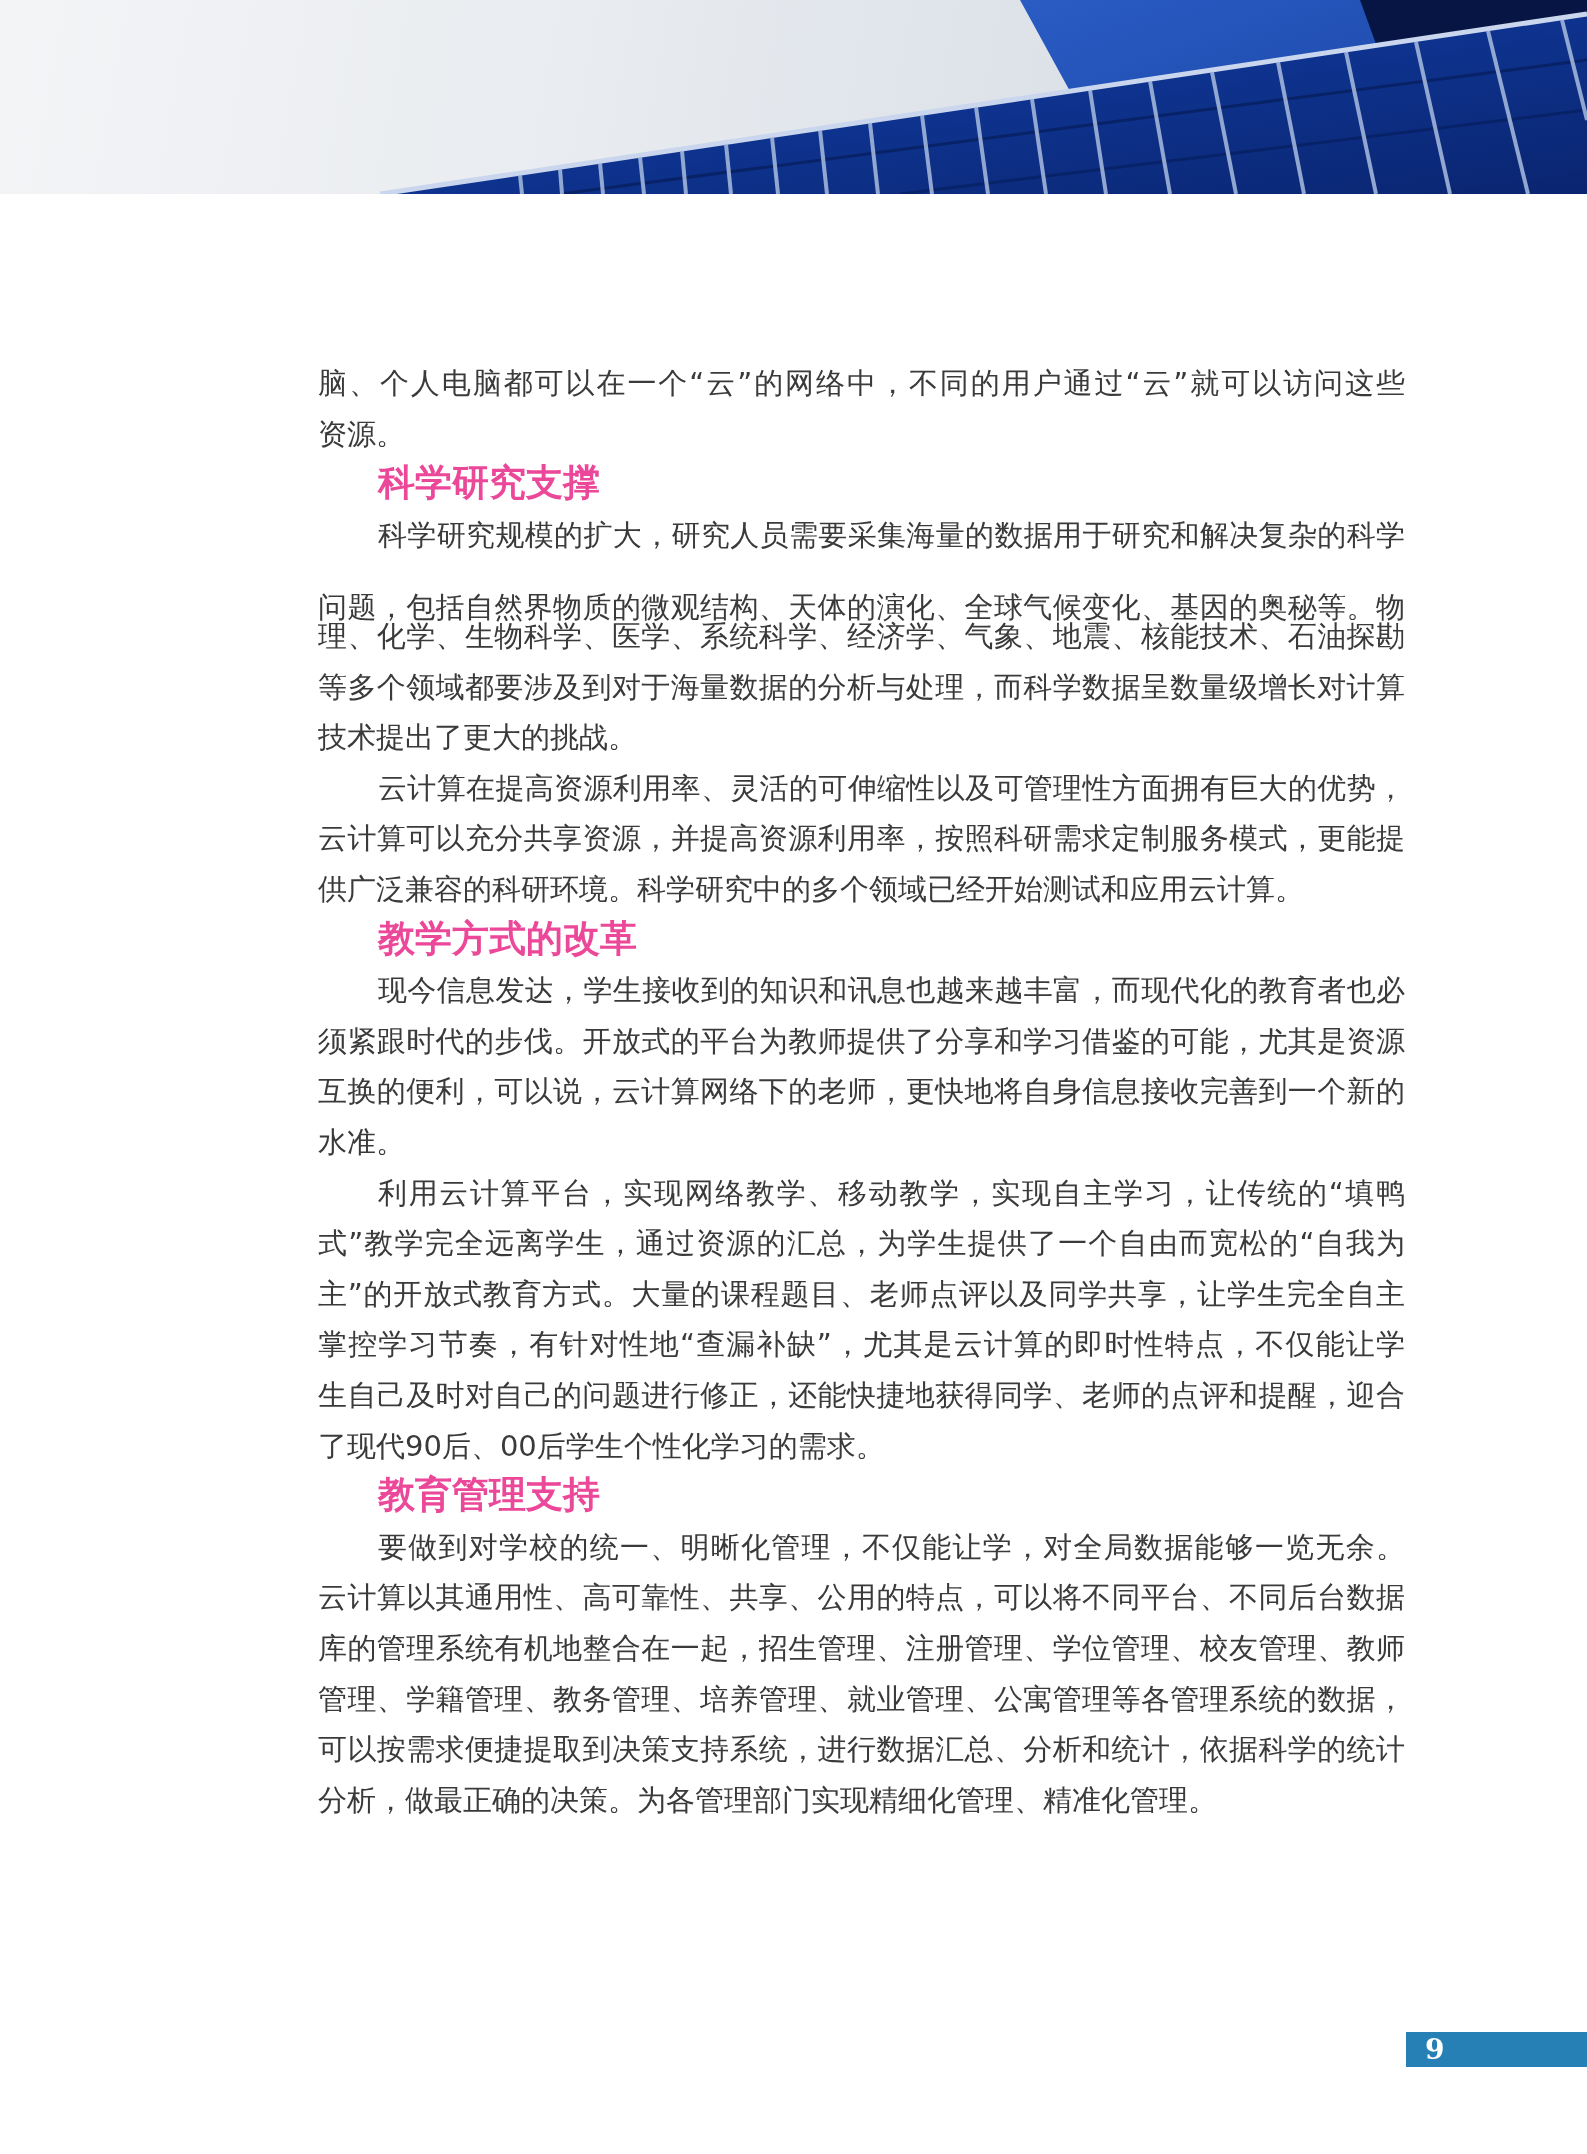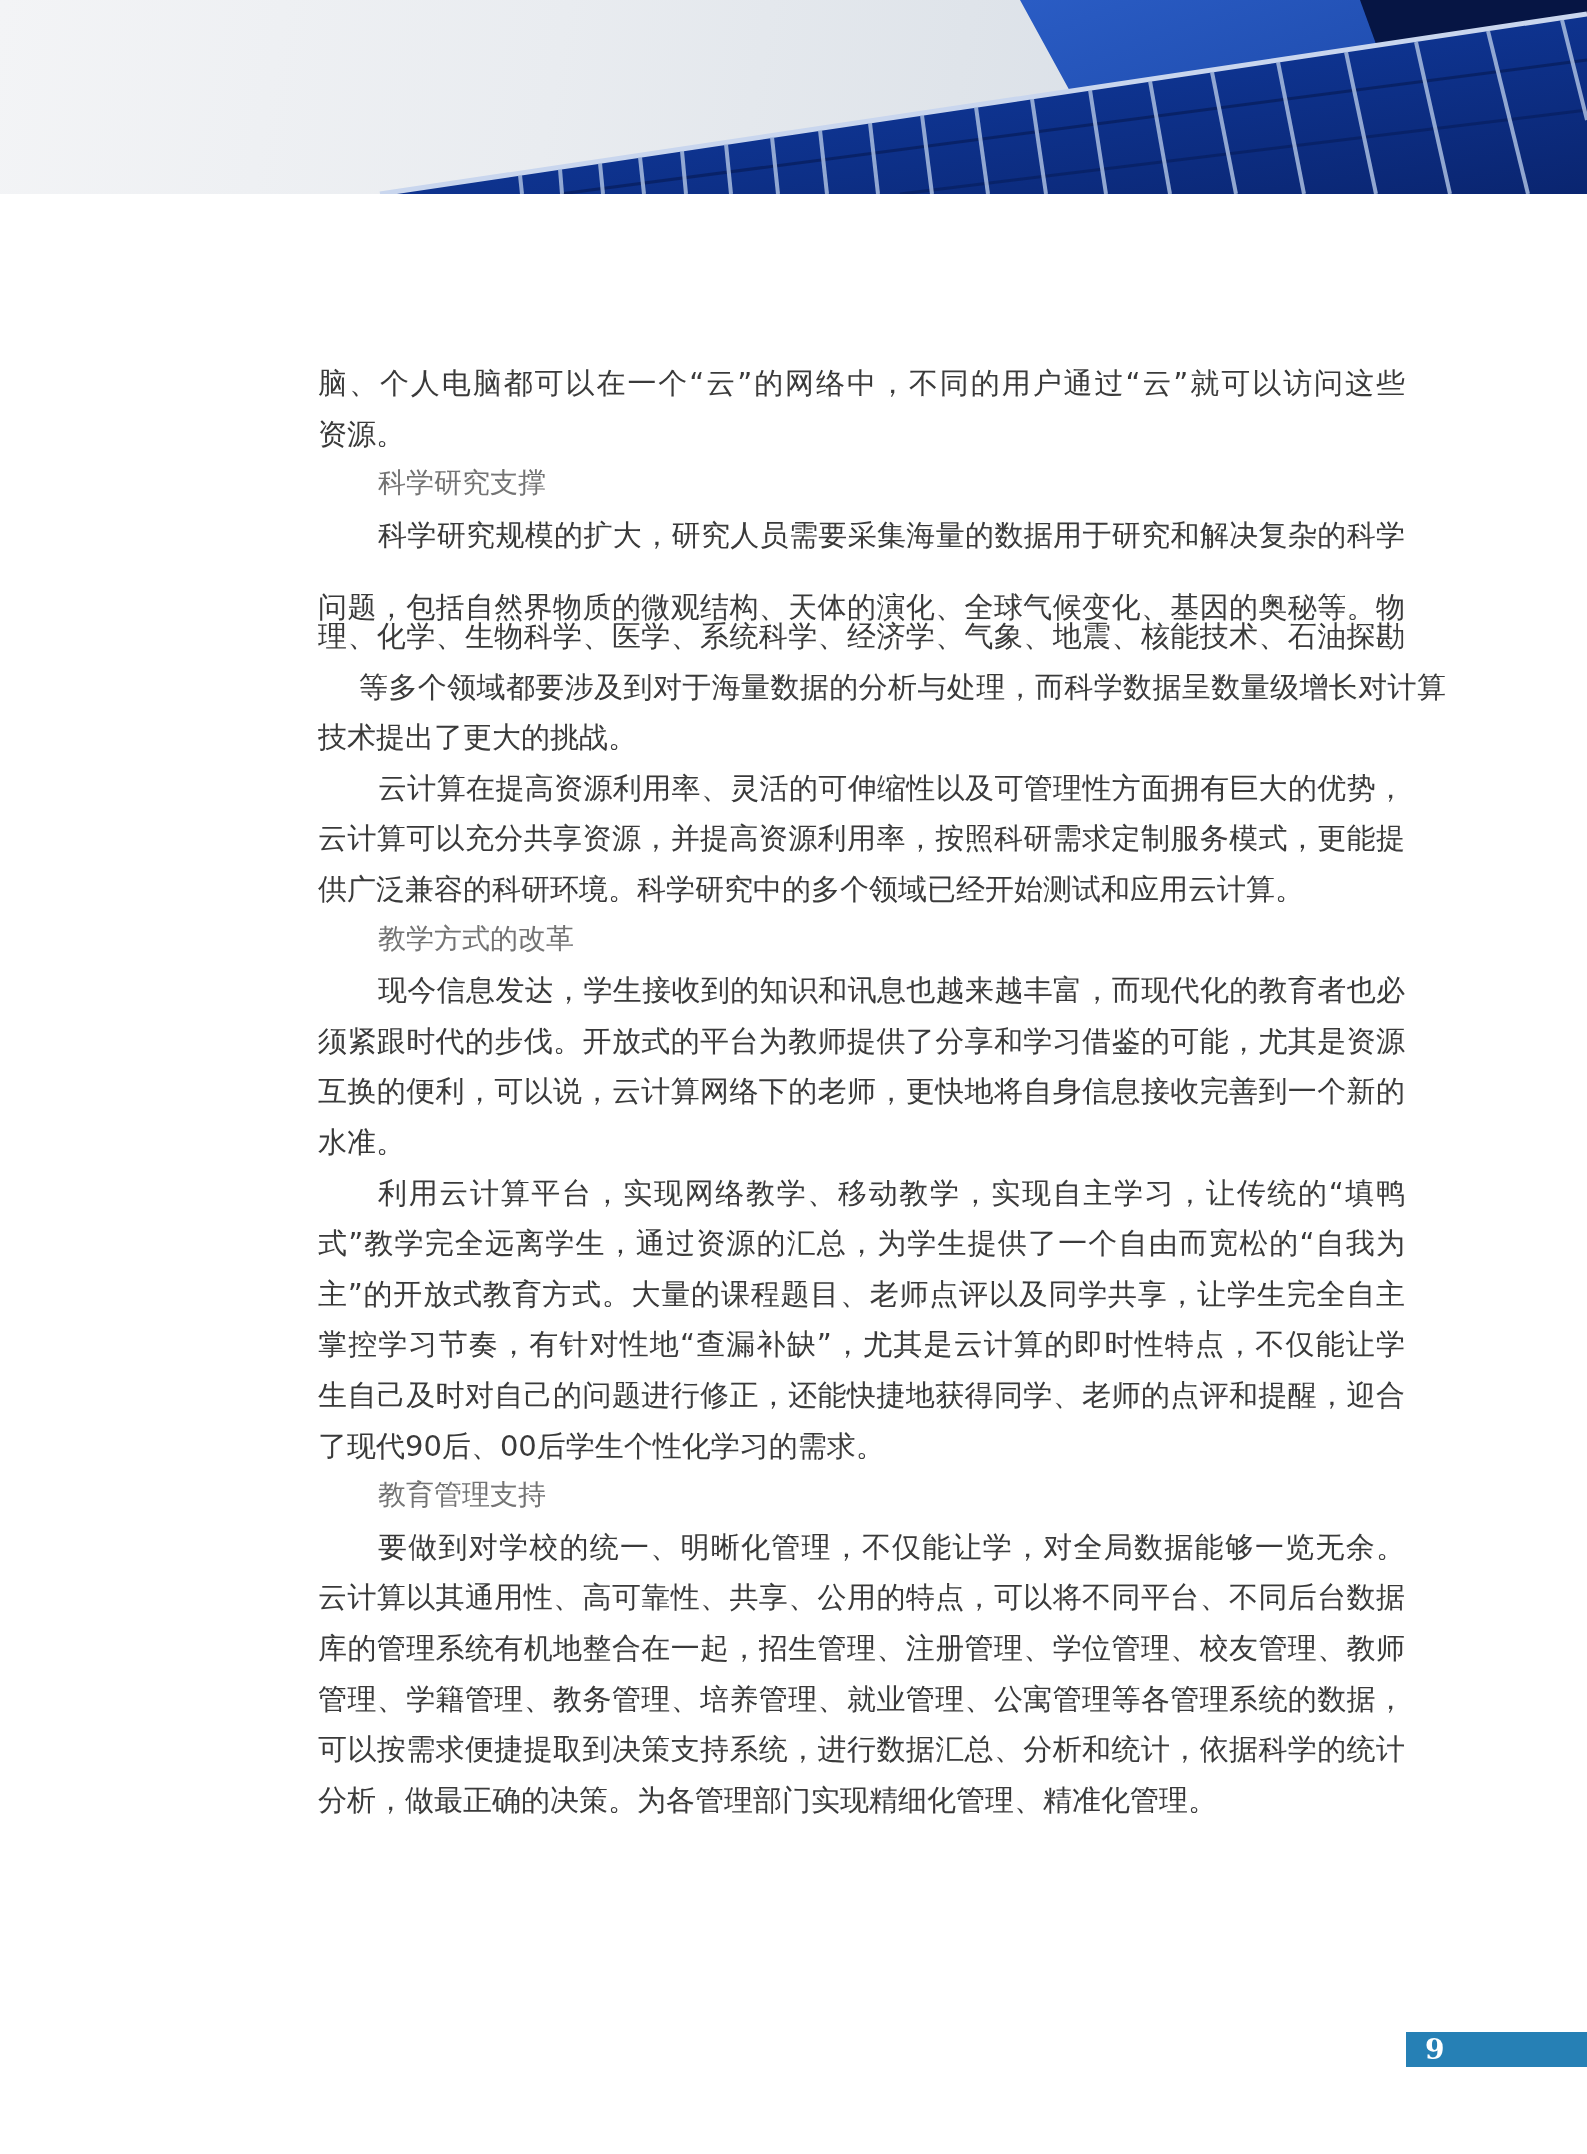--- a/index.html
+++ b/index.html
@@ -60,23 +60,23 @@
     .line.last {
       text-align-last: left;
     }
     .line.indent {
       left: 60px;
       width: 1027px;
     }
     .line.heading {
       left: 60px;
       width: auto;
-      font-size: 28px;
-      font-weight: normal;
-      color: #737373;
+      font-size: 37px;
+      font-weight: bold;
+      color: #ec4899;
       text-align-last: left;
     }
     
     .page-number-box {
       position: absolute;
       left: 1406px;
       top: 2032px;
       width: 181px;
       height: 35px;
       background: #2680b5;
@@ -145,21 +145,21 @@
   </svg>
 </div>
 
 <div class="content" id="content">
     <div class="line" style="top: 361px;">脑、个人电脑都可以在一个“云”的网络中，不同的用户通过“云”就可以访问这些</div>
     <div class="line last" style="top: 411.6px;">资源。</div>
     <div class="line heading" style="top: 461.2px;">科学研究支撑</div>
     <div class="line indent" style="top: 512.8px;">科学研究规模的扩大，研究人员需要采集海量的数据用于研究和解决复杂的科学</div>
     <div class="line" style="top: 585px;">问题，包括自然界物质的微观结构、天体的演化、全球气候变化、基因的奥秘等。物</div>
     <div class="line" style="top: 614px;">理、化学、生物科学、医学、系统科学、经济学、气象、地震、核能技术、石油探勘</div>
-    <div class="line" style="top: 664.6px; margin-left: 41px;">等多个领域都要涉及到对于海量数据的分析与处理，而科学数据呈数量级增长对计算</div>
+    <div class="line" style="top: 664.6px;">等多个领域都要涉及到对于海量数据的分析与处理，而科学数据呈数量级增长对计算</div>
     <div class="line last" style="top: 715.2px;">技术提出了更大的挑战。</div>
     <div class="line indent" style="top: 765.8px;">云计算在提高资源利用率、灵活的可伸缩性以及可管理性方面拥有巨大的优势，</div>
     <div class="line" style="top: 816.4px;">云计算可以充分共享资源，并提高资源利用率，按照科研需求定制服务模式，更能提</div>
     <div class="line last" style="top: 867px;">供广泛兼容的科研环境。科学研究中的多个领域已经开始测试和应用云计算。</div>
     <div class="line heading" style="top: 916.6px;">教学方式的改革</div>
     <div class="line indent" style="top: 968.2px;">现今信息发达，学生接收到的知识和讯息也越来越丰富，而现代化的教育者也必</div>
     <div class="line" style="top: 1018.8px;">须紧跟时代的步伐。开放式的平台为教师提供了分享和学习借鉴的可能，尤其是资源</div>
     <div class="line" style="top: 1069.4px;">互换的便利，可以说，云计算网络下的老师，更快地将自身信息接收完善到一个新的</div>
     <div class="line last" style="top: 1120px;">水准。</div>
     <div class="line indent" style="top: 1170.6px;">利用云计算平台，实现网络教学、移动教学，实现自主学习，让传统的“填鸭</div>

